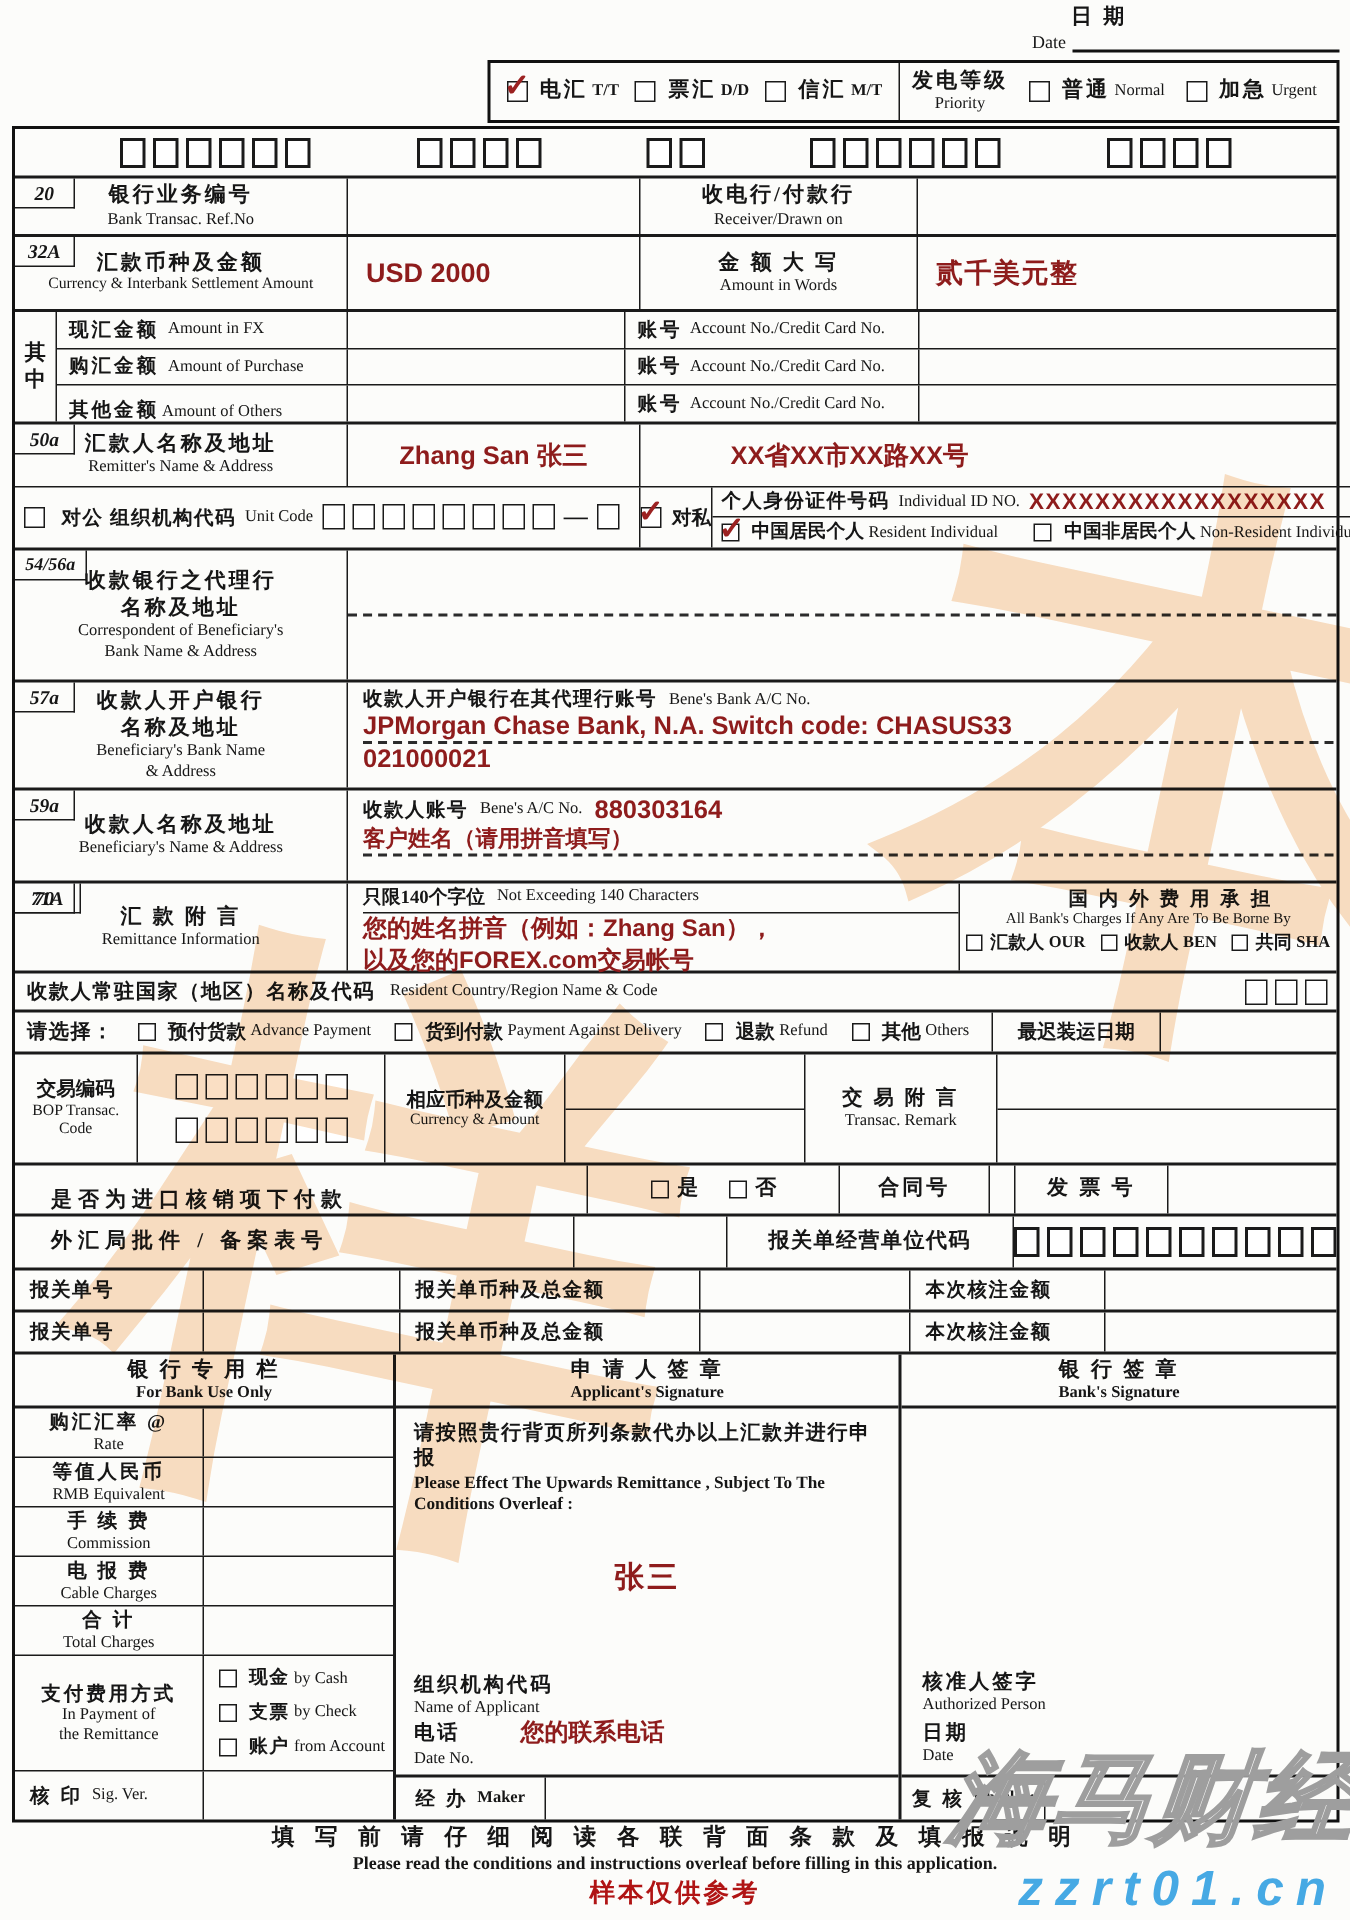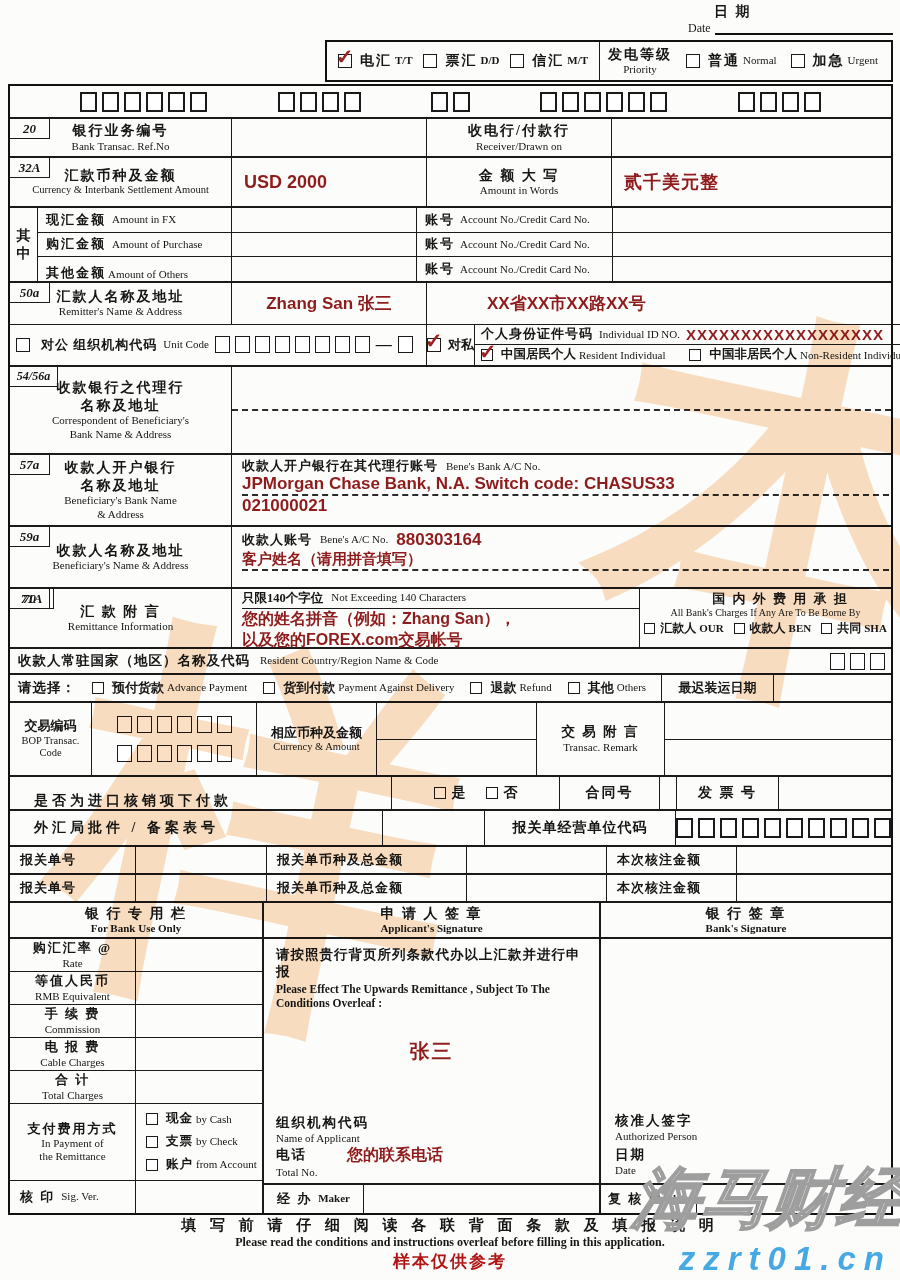--- a/index.html
+++ b/index.html
@@ -612,21 +612,21 @@
           <span class="redv" style="font-size:20px;letter-spacing:2px">张三</span>
         </div>
         <div style="flex:1"></div>
         <div style="padding:0 0 4px 12px">
           <div class="cnl" style="font-size:13.5px">组织机构代码</div>
           <div class="enl">Name of Applicant</div>
           <div style="display:flex;align-items:center;gap:40px">
             <span class="cnl" style="font-size:13.5px">电话</span>
             <span class="redv" style="font-size:16px">您的联系电话</span>
           </div>
-          <div class="enl">Total No.</div>
+          <div class="enl">Date No.</div>
         </div>
         <div style="height:30px;border-top:2px solid #1a1a1a;display:flex">
           <div class="cell" style="width:100px;display:flex;align-items:center;gap:6px;justify-content:center">
             <span class="cnl" style="font-size:13px">经 办</span>
             <span class="enl" style="font-weight:bold">Maker</span>
           </div>
           <div style="flex:1"></div>
         </div>
       </div>
 

